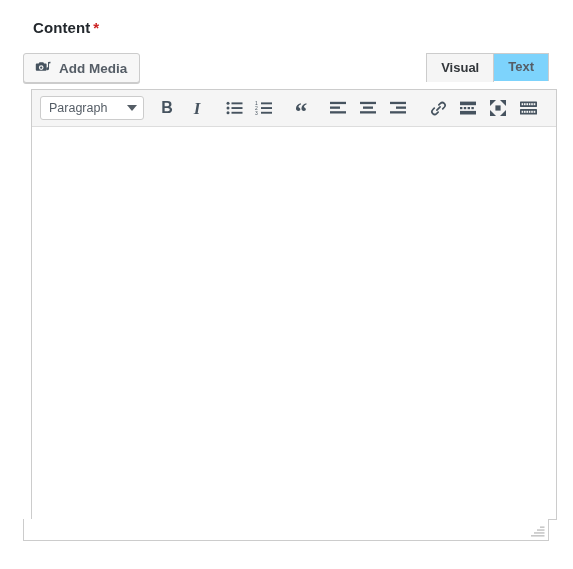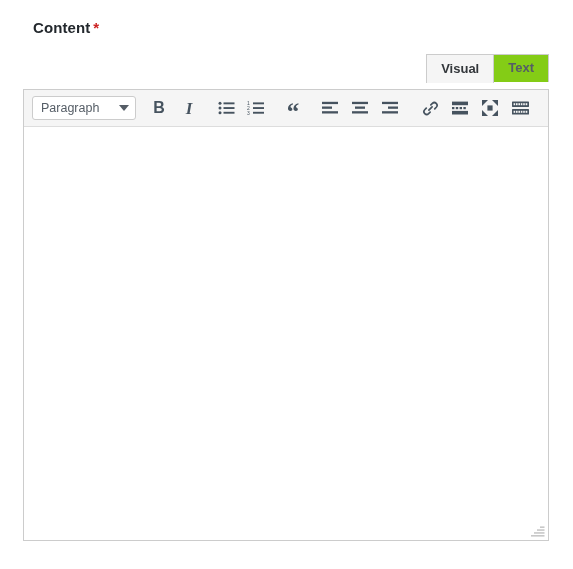--- a/index.html
+++ b/index.html
@@ -68,51 +68,51 @@
 
   .media-icon { width: 18px; height: 18px; display: block; }
 
   
   .editor-tabs {
     position: absolute;
     right: 0;
     top: 0;
     height: 30px;
     display: flex;
-    align-items: center;
+    align-items: flex-start;
   }
   .ed-tab {
     height: 28px;
     line-height: 26px;
     box-sizing: border-box;
     padding: 0 14px;
     font-size: 13px;
     font-weight: bold;
     color: #555d66;
     border: 1px solid #cccccc;
     border-bottom: none;
-    background: #84cc16;
+    background: #7dd3fc;
     cursor: pointer;
     user-select: none;
     position: relative;
     margin-left: -1px;
   }
   .ed-tab.active {
     background: #f5f5f5;
     color: #33373b;
     border-color: #cccccc;
     height: 29px;
     line-height: 27px;
     z-index: 3;
   }
 
   
   .editor-wrap {
     position: absolute;
-    left: 23px;
+    left: 31px;
     top: 89px;
     width: 526px;
     box-sizing: border-box;
     border: 1px solid #cccccc;
     background: #ffffff;
   }
 
   .mce-toolbar {
     background: #f5f5f5;
     border-bottom: 1px solid #dddddd;
@@ -220,20 +220,29 @@
 </style>
 </head>
 <body>
 
 <div class="field-label">
   <span>Content</span><span class="req">*</span>
 </div>
 
 <div class="media-row">
 
+  <div class="add-media-btn">
+    <span class="media-icon">
+      <svg width="18" height="18" viewBox="0 0 20 20" fill="#46535f">
+        <path d="M3 5h2.2l.9-1.4h4.2L11.2 5H13a1 1 0 0 1 1 1v6a1 1 0 0 1-1 1H3a1 1 0 0 1-1-1V6a1 1 0 0 1 1-1zm5 1.9a2.6 2.6 0 1 0 0 5.2 2.6 2.6 0 0 0 0-5.2zm0 1.3a1.3 1.3 0 1 1 0 2.6 1.3 1.3 0 0 1 0-2.6z"></path>
+        <path d="M15.6 3.2v6.2a1.55 1.55 0 1 0 1.1 1.48V5.1l1.6-.45V3.0l-2.7.2z"></path>
+      </svg>
+    </span>
+    <span>Add Media</span>
+  </div>
 
   <div class="editor-tabs">
     <div class="ed-tab active">
       <span>Visual</span>
     </div>
     <div class="ed-tab">
       <span>Text</span>
     </div>
   </div>
 </div>

